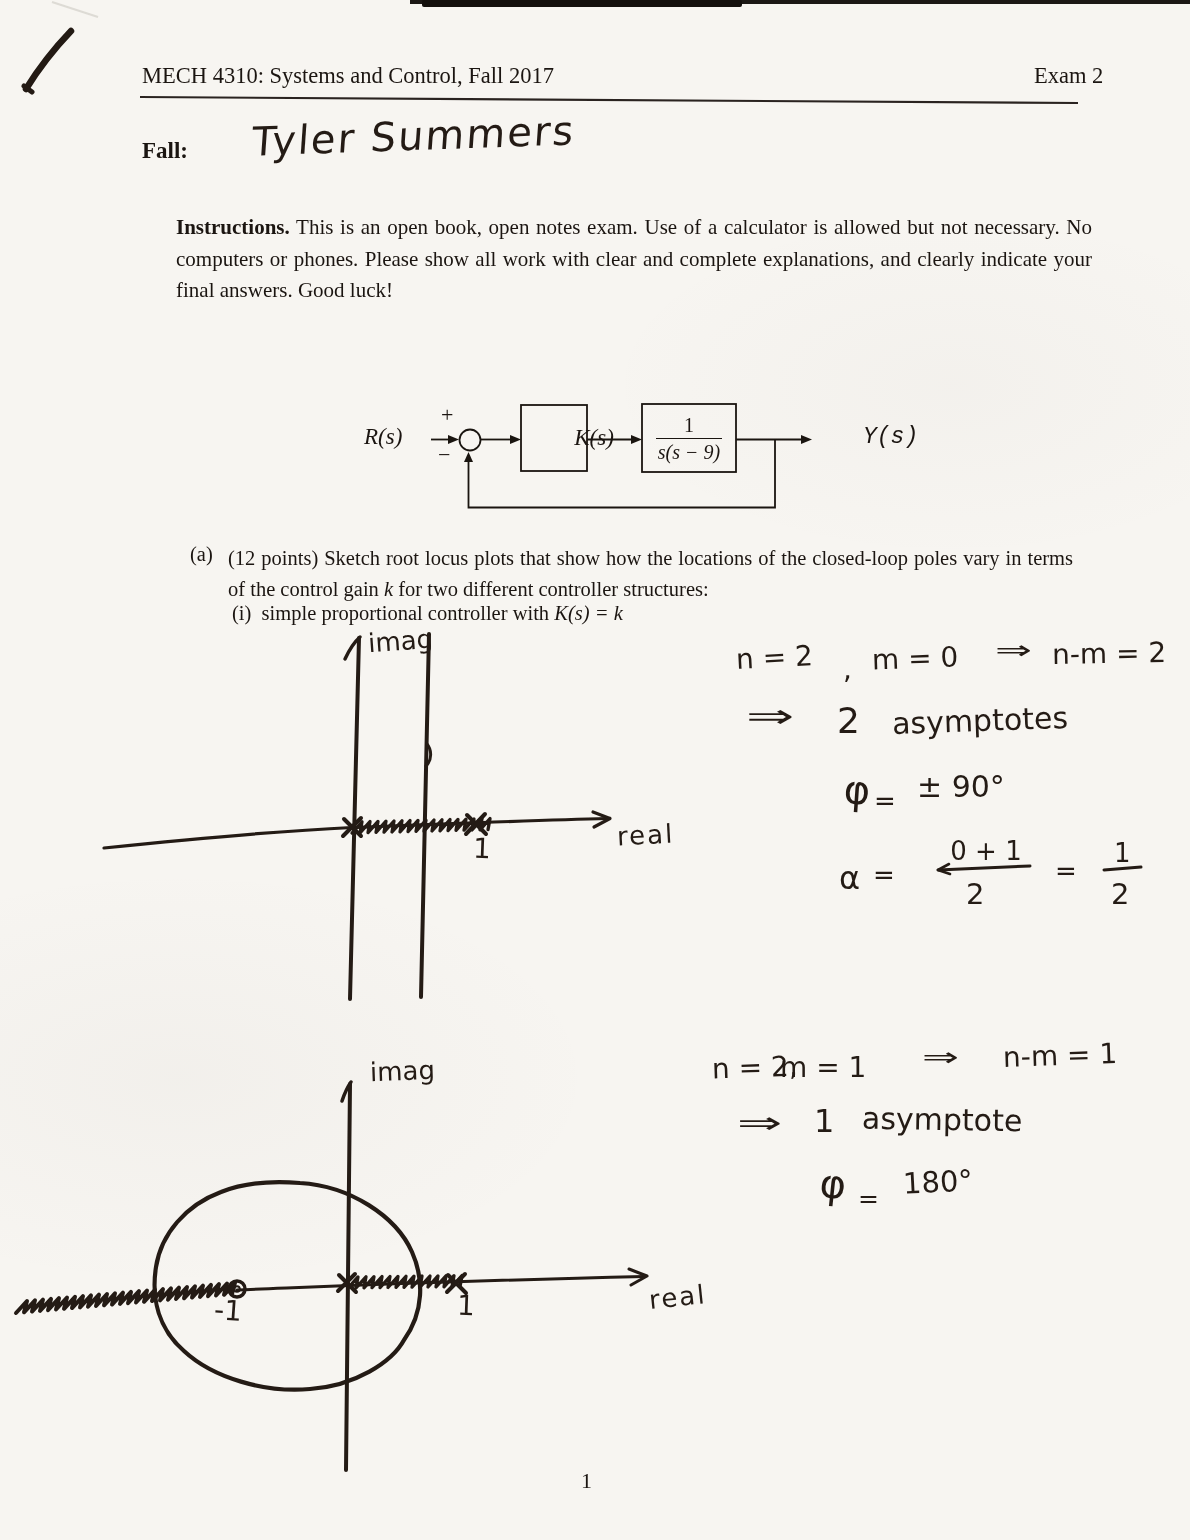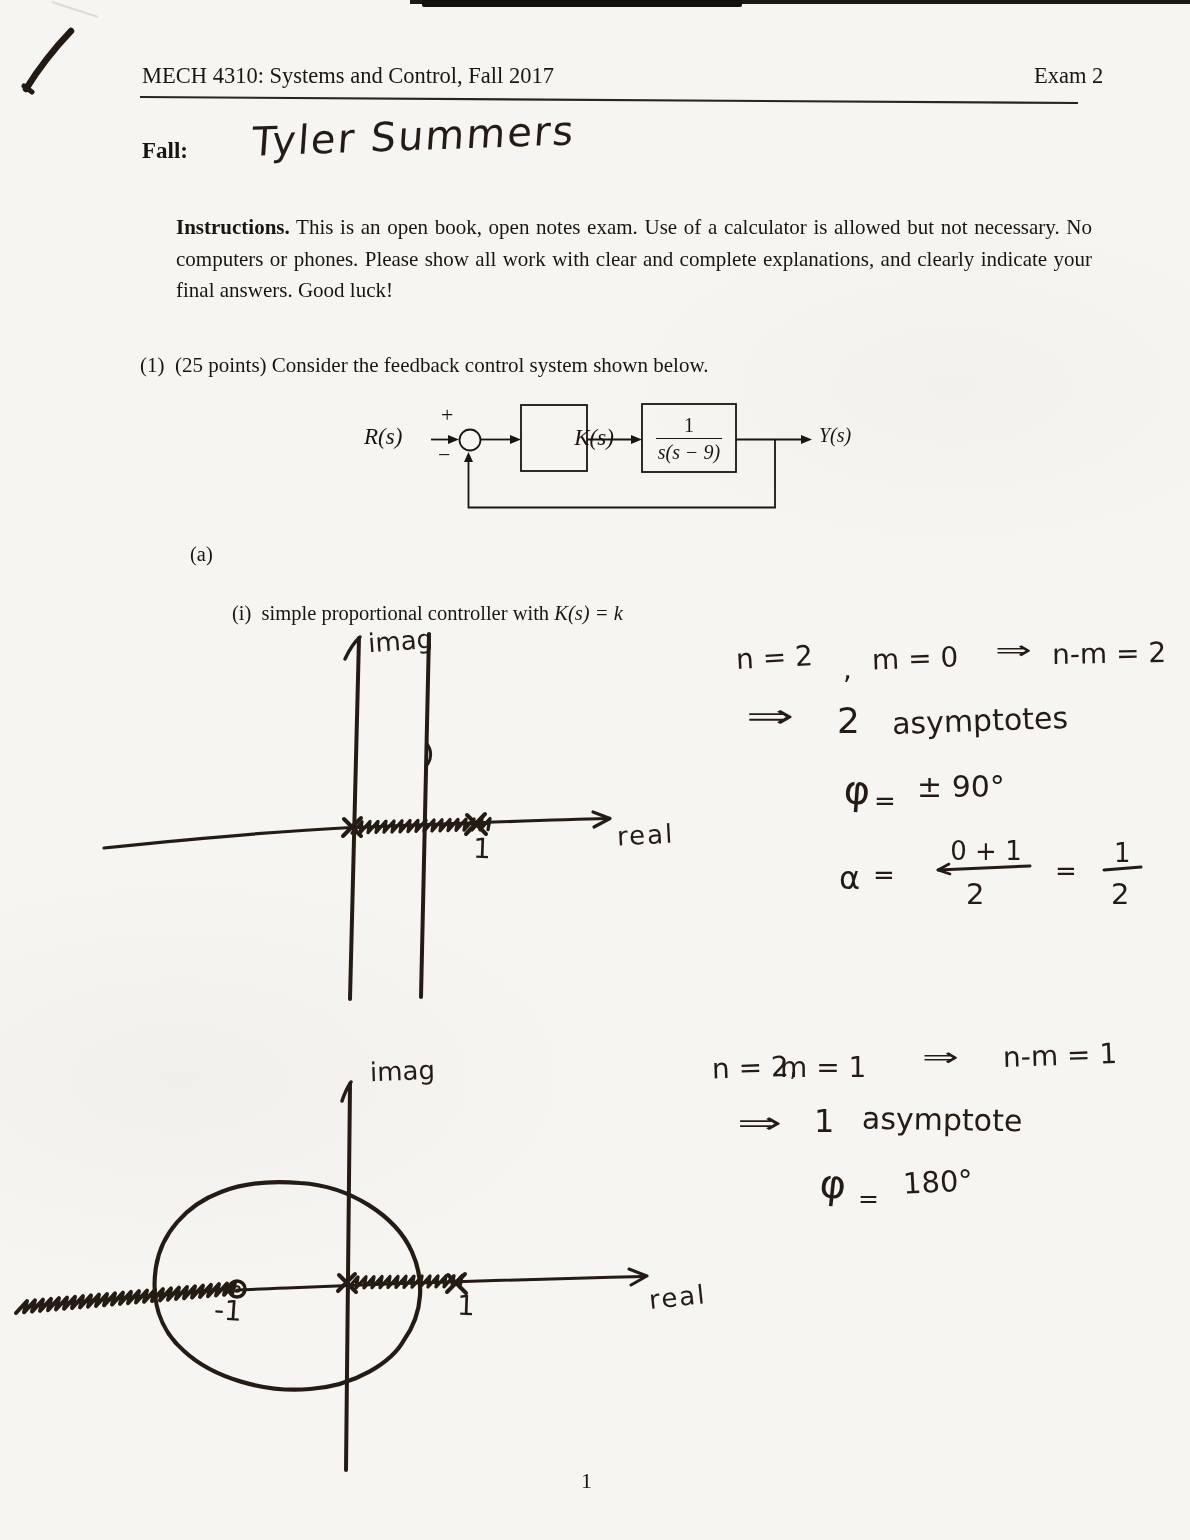--- a/index.html
+++ b/index.html
@@ -94,38 +94,36 @@
   <div class="abs serif nowrap" style="left:1034px;top:63px;font-size:22.5px;">Exam 2</div>
 
   <div class="abs serif bold nowrap" style="left:142px;top:138px;font-size:23px;">Fall:</div>
   <div class="abs hw" style="left:252px;top:116px;font-size:40px;letter-spacing:2px;transform:rotate(-2deg) skewX(-6deg);">Tyler Summers</div>
 
   <div class="abs serif just" style="left:140px;top:212px;width:916px;font-size:21px;line-height:31.5px;margin-left:36px;">
     <span class="bold">Instructions.</span>
     <span>This is an open book, open notes exam.  Use of a calculator is allowed but not necessary.  No computers or phones.  Please show all work with clear and complete explanations, and clearly indicate your final answers.  Good luck!</span>
   </div>
 
-  <div class="abs serif nowrap" style="left:140px;top:353px;font-size:21px;">
-    <span>(1)</span>&nbsp;
-    <span>(25 points)</span>
-    <span>Consider the feedback control system shown below.</span>
-  </div>
 
   <div class="abs serif math nowrap" style="left:364px;top:424px;font-size:23px;">R(s)</div>
   <div class="abs serif" style="left:441px;top:402px;font-size:22px;">+</div>
   <div class="abs serif" style="left:438px;top:442px;font-size:22px;">−</div>
   <div class="abs serif math center" style="left:521px;top:405px;width:66px;height:66px;font-size:23px;">K(s)</div>
   <div class="abs" style="left:642px;top:404px;width:94px;height:68px;display:flex;flex-direction:column;align-items:center;justify-content:center;">
     <div class="serif" style="font-size:20px;line-height:22px;">1</div>
     <div style="width:66px;border-top:1.7px solid #1a1510;margin:2px 0;"></div>
     <div class="serif math" style="font-size:20px;line-height:22px;">s(s − 9)</div>
   </div>
-  <div class="abs serif math nowrap" style="left:819px;top:424px;font-size:20px;">Y(s)</div>
+  <div class="abs serif math nowrap" style="left:863px;top:424px;font-size:23px;font-family:Liberation Mono, monospace;">Y(s)</div>
 
   <div class="abs serif nowrap" style="left:190px;top:543px;font-size:20.5px;">(a)</div>
+  <div class="abs serif just" style="left:228px;top:543px;width:845px;font-size:20.5px;line-height:31px;">
+    <span>(12 points) Sketch root locus plots that show how the locations of the closed-loop poles vary in terms of the control gain </span><span class="math">k</span><span> for two different controller structures:</span>
+  </div>
 
   <div class="abs serif nowrap" style="left:232px;top:602px;font-size:20.5px;">
     <span>(i)</span>&nbsp;
     <span>simple proportional controller with </span><span class="math">K(s) = k</span>
   </div>
 
 
   <div class="abs hw" style="left:368px;top:628px;font-size:26px;transform:rotate(-4deg);">imag</div>
   <div class="abs hw" style="left:617px;top:822px;font-size:26px;transform:rotate(-3deg);letter-spacing:2px;">real</div>
   <div class="abs hw" style="left:473px;top:835px;font-size:28px;transform:rotate(2deg);">1</div>

